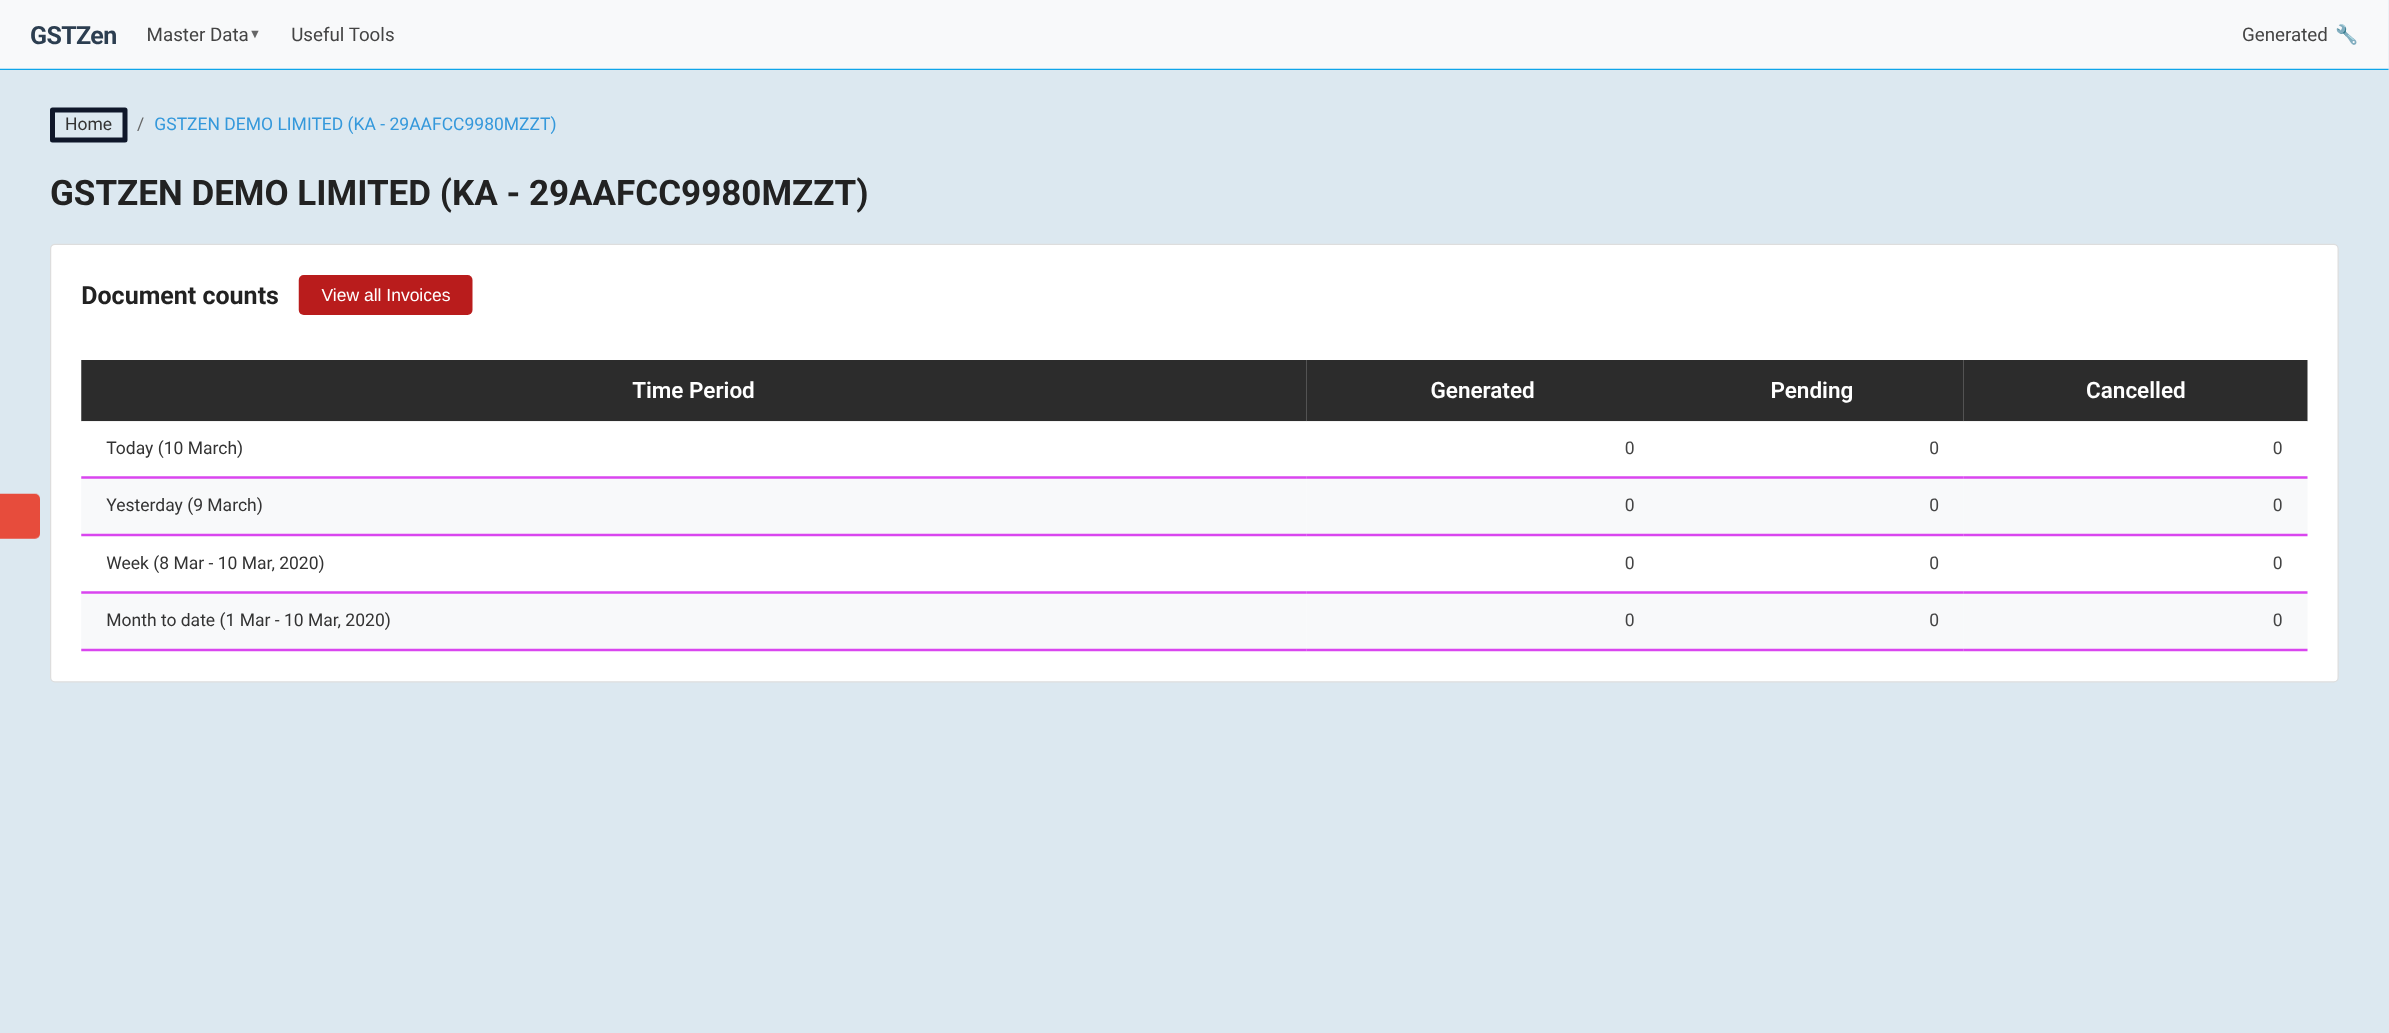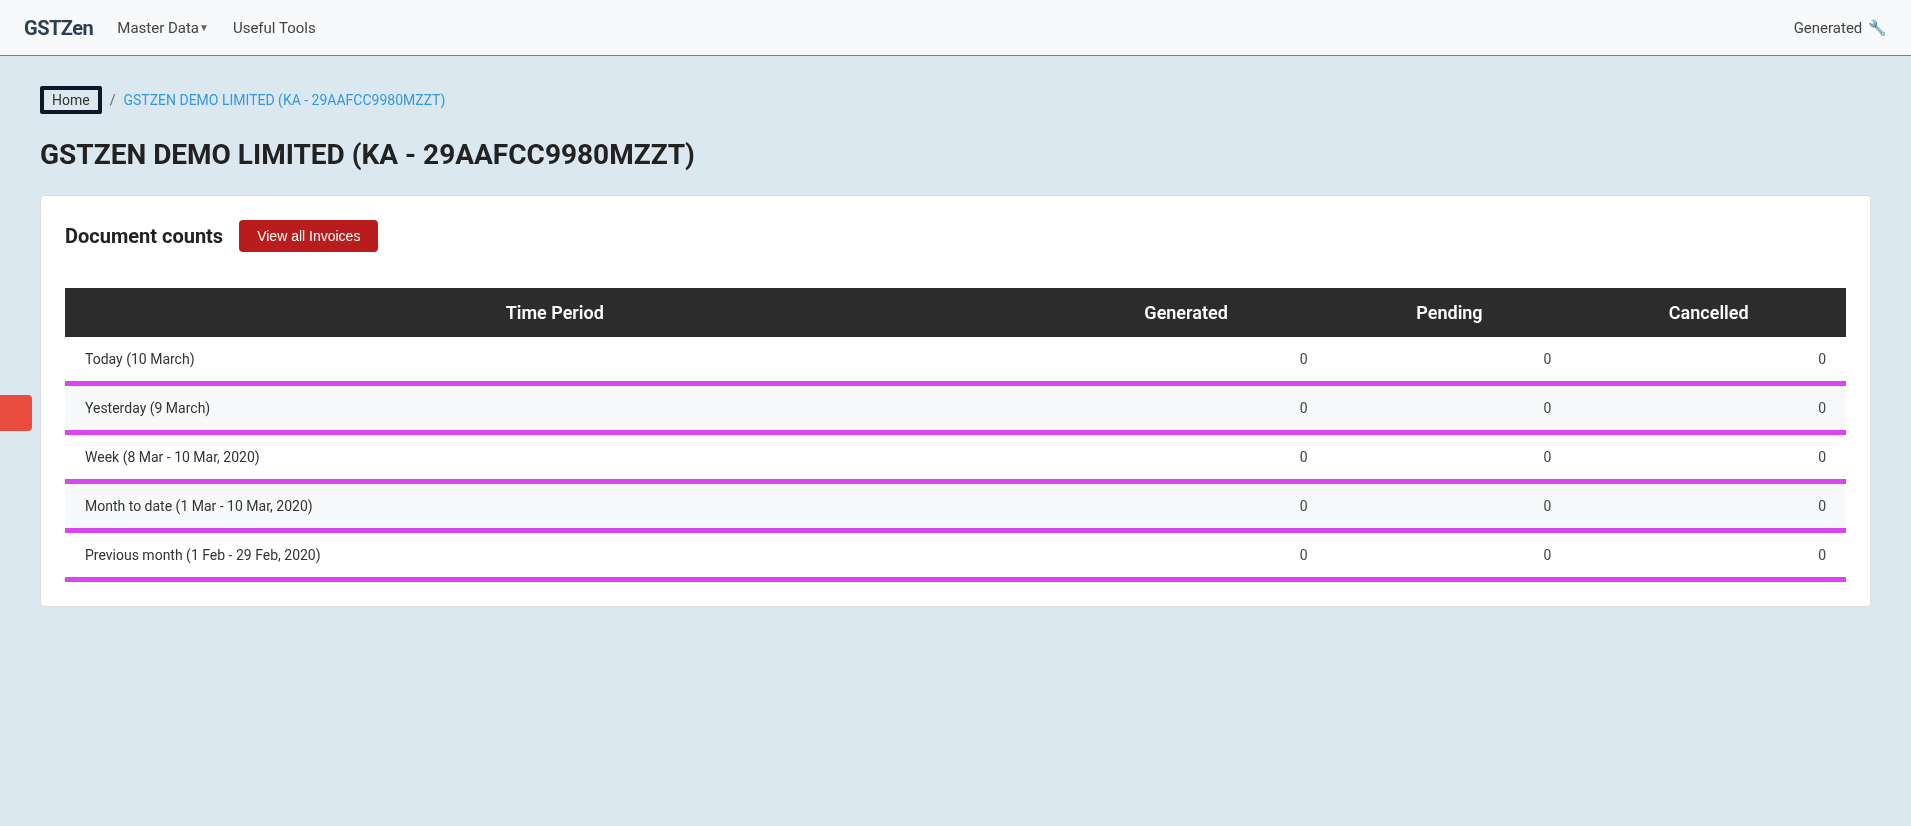--- a/index.html
+++ b/index.html
@@ -153,21 +153,21 @@
       font-weight: 600;
       font-size: 18px;
     }
 
     .data-table thead th:first-child {
       text-align: center;
       width: 55%;
     }
 
     .data-table tbody tr {
-      border-bottom: 5px solid #d946ef;
+      border-bottom: 2px solid #d946ef;
     }
 
     .data-table tbody tr:nth-child(even) {
       background-color: #f8f9fa;
     }
 
     .data-table tbody tr:nth-child(odd) {
       background-color: #fff;
     }
 
@@ -259,25 +259,19 @@
             <td>0</td>
             <td>0</td>
             <td>0</td>
           </tr>
           <tr>
             <td>Month to date (1 Mar - 10 Mar, 2020)</td>
             <td>0</td>
             <td>0</td>
             <td>0</td>
           </tr>
-          <tr>
-            <td>Previous month (1 Feb - 29 Feb, 2020)</td>
-            <td>0</td>
-            <td>0</td>
-            <td>0</td>
-          </tr>
         </tbody>
     </table>
   </div>
 
 </div>
 
 <div class="side-btn"></div>
 
 </body></html>

